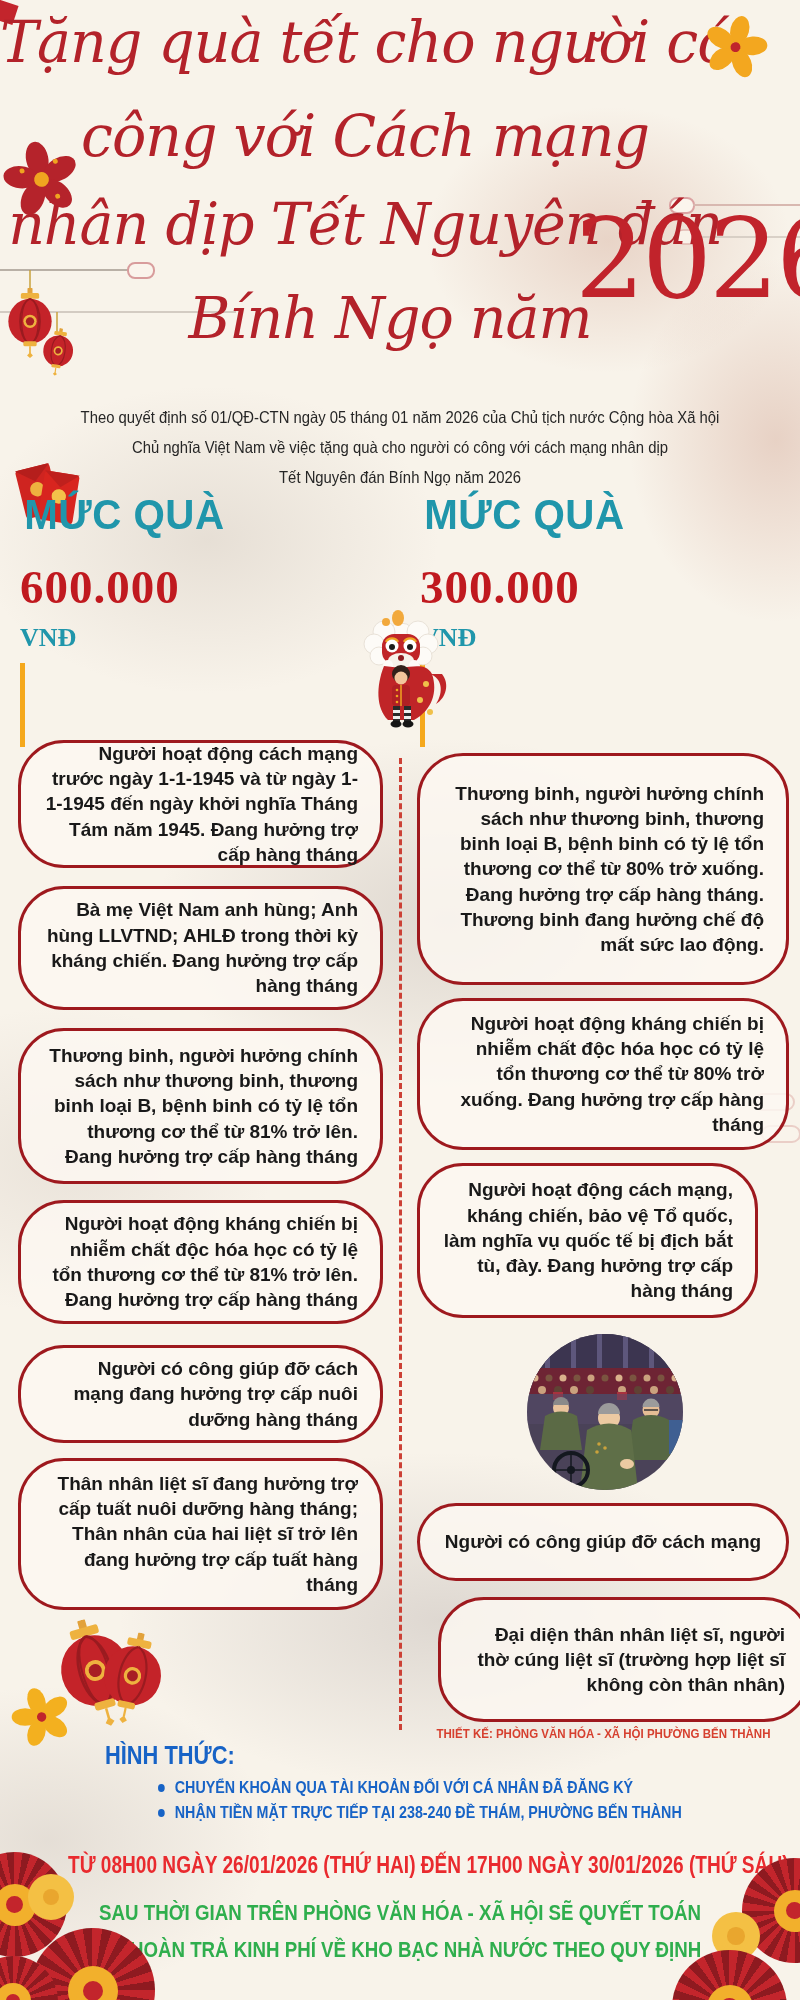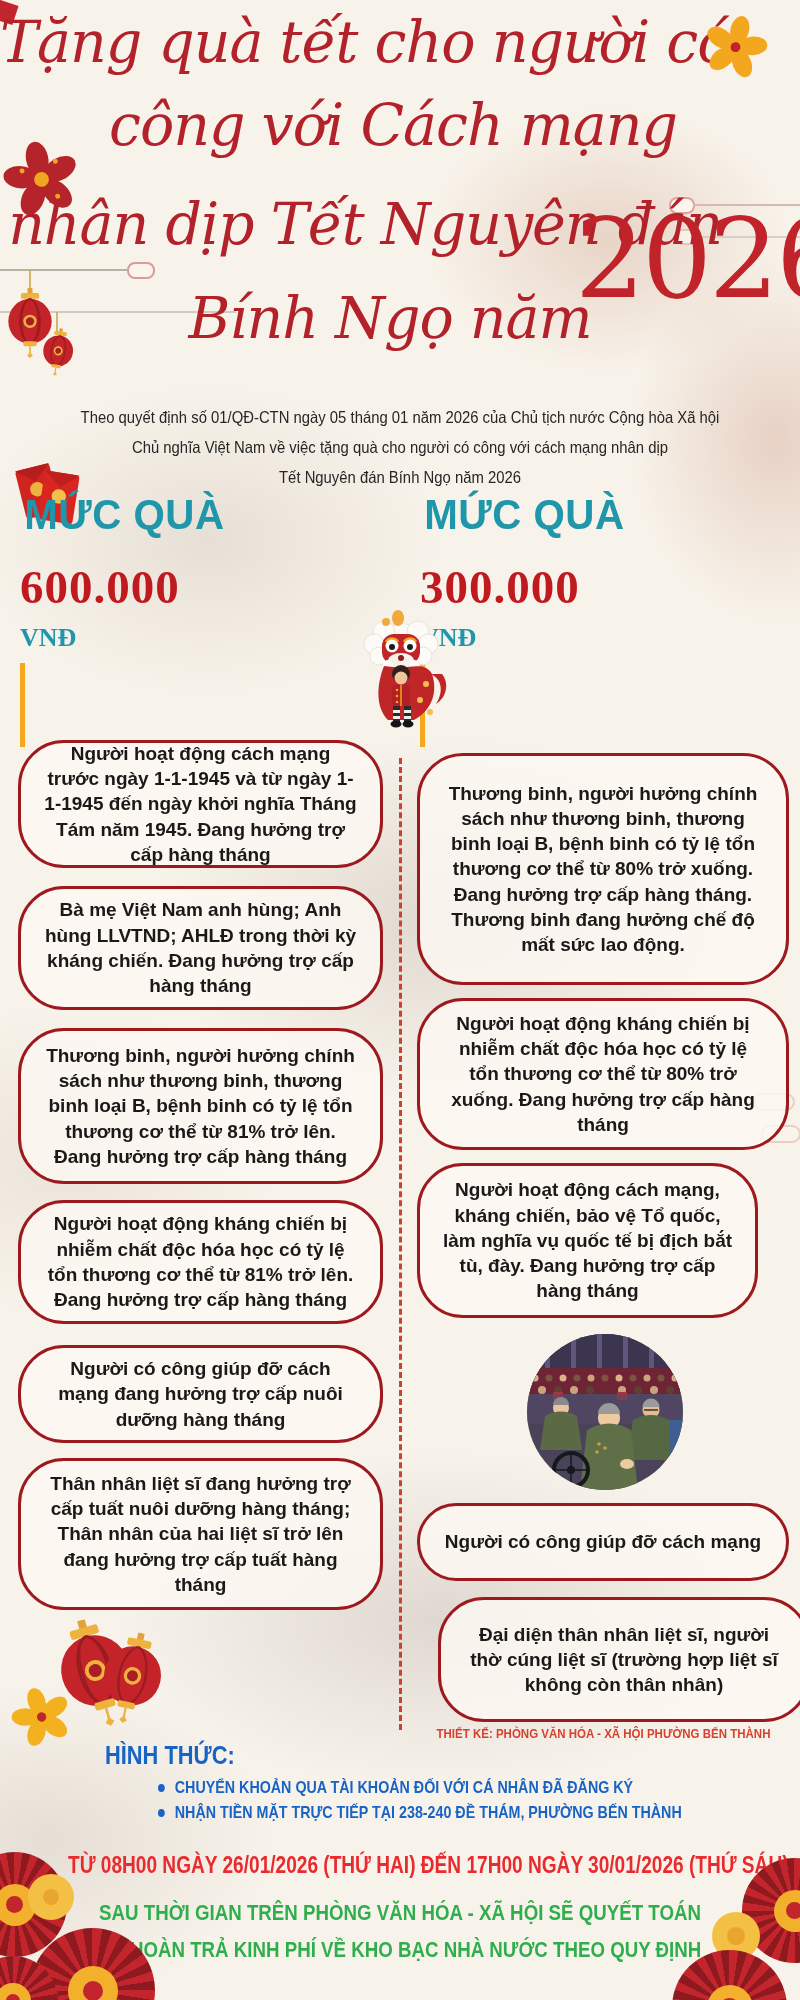--- a/index.html
+++ b/index.html
@@ -35,21 +35,21 @@
   
   .col-header{position:absolute;top:492px;display:flex;flex-direction:column;align-items:flex-start;}
   .col-heading{font-size:42px;font-weight:800;color:#2096ab;letter-spacing:.5px;line-height:1.1;transform:scaleX(.96);}
   .col-amount{margin-top:24px;font-family:"Liberation Serif",serif;font-weight:700;font-size:47px;color:#c0191f;letter-spacing:1px;line-height:1.1;}
   .col-currency{margin-top:10px;font-family:"Liberation Serif",serif;font-weight:700;font-size:26px;color:#2096ab;line-height:1.05;}
   .col-tick{margin-top:12px;width:5px;height:84px;background:#f5a81c;}
   
   .box{
     position:absolute;box-sizing:border-box;border:3.5px solid #9e191e;border-radius:46px;
     background:rgba(252,248,241,.82);display:flex;align-items:center;justify-content:center;
-    padding:10px 22px;text-align:center;color:#191919;font-weight:700;font-size:19px;line-height:1.33;
+    padding:10px 22px;text-align:right;color:#191919;font-weight:700;font-size:19px;line-height:1.33;
   }
   .divider{position:absolute;left:399px;top:758px;height:972px;border-left:3px dashed #cc4136;}
   
   .credit{position:absolute;left:417px;top:1727px;width:373px;text-align:center;
     color:#d6402f;font-size:12.5px;font-weight:700;transform:scaleX(.92);white-space:nowrap;}
   .form-heading{position:absolute;left:105px;top:1740px;font-size:26px;font-weight:800;color:#1763c6;
     transform:scaleX(.84);transform-origin:left;white-space:nowrap;}
   .bullet-row{position:absolute;left:158px;display:flex;align-items:center;color:#1763c6;
     font-size:17px;font-weight:700;transform:scaleX(.84);transform-origin:left;white-space:nowrap;}
   .bullet-dot{width:8px;height:8px;border-radius:50%;background:#1763c6;margin-right:12px;flex:0 0 auto;}
@@ -87,21 +87,21 @@
     <rect x="8" y="34" width="24" height="14" rx="7" fill="#fbf5ed" stroke="#e0b1ab" stroke-width="1.5" opacity=".85"></rect>
     <line x1="31" y1="41" x2="132" y2="41" stroke="#cfc6bc" stroke-width="1.5"></line>
   </svg>
 
   <svg class="abs" style="left:752px;top:1092px;opacity:.55;" width="48" height="60" viewBox="0 0 48 60">
     <rect x="2" y="2" width="40" height="16" rx="8" fill="#fbf5ed" stroke="#e0b1ab" stroke-width="2"></rect>
     <rect x="10" y="34" width="38" height="16" rx="8" fill="#fbf5ed" stroke="#e0b1ab" stroke-width="2"></rect>
   </svg>
 
   <div class="title-line" style="top:14px;">Tặng quà tết cho người có</div>
-  <div class="title-line" style="top:97px;padding-left:28px;">công với Cách mạng</div>
+  <div class="title-line" style="top:108px;">công với Cách mạng</div>
   <div class="title-line" style="top:196px;">nhân dịp Tết Nguyên đán</div>
   <div class="title-line" style="top:290px;width:780px;">Bính Ngọ năm</div>
   <div class="title-year">2026</div>
 
   <svg class="abs" style="left:703px;top:12px;transform:rotate(14deg);" width="66" height="66" viewBox="0 0 60 60">
     <g fill="#f3a71f">
       <ellipse cx="30" cy="16" rx="8.5" ry="13" transform="rotate(0 30 32)"></ellipse>
       <ellipse cx="30" cy="16" rx="8.5" ry="13" transform="rotate(72 30 32)"></ellipse>
       <ellipse cx="30" cy="16" rx="8.5" ry="13" transform="rotate(144 30 32)"></ellipse>
       <ellipse cx="30" cy="16" rx="8.5" ry="13" transform="rotate(216 30 32)"></ellipse>

